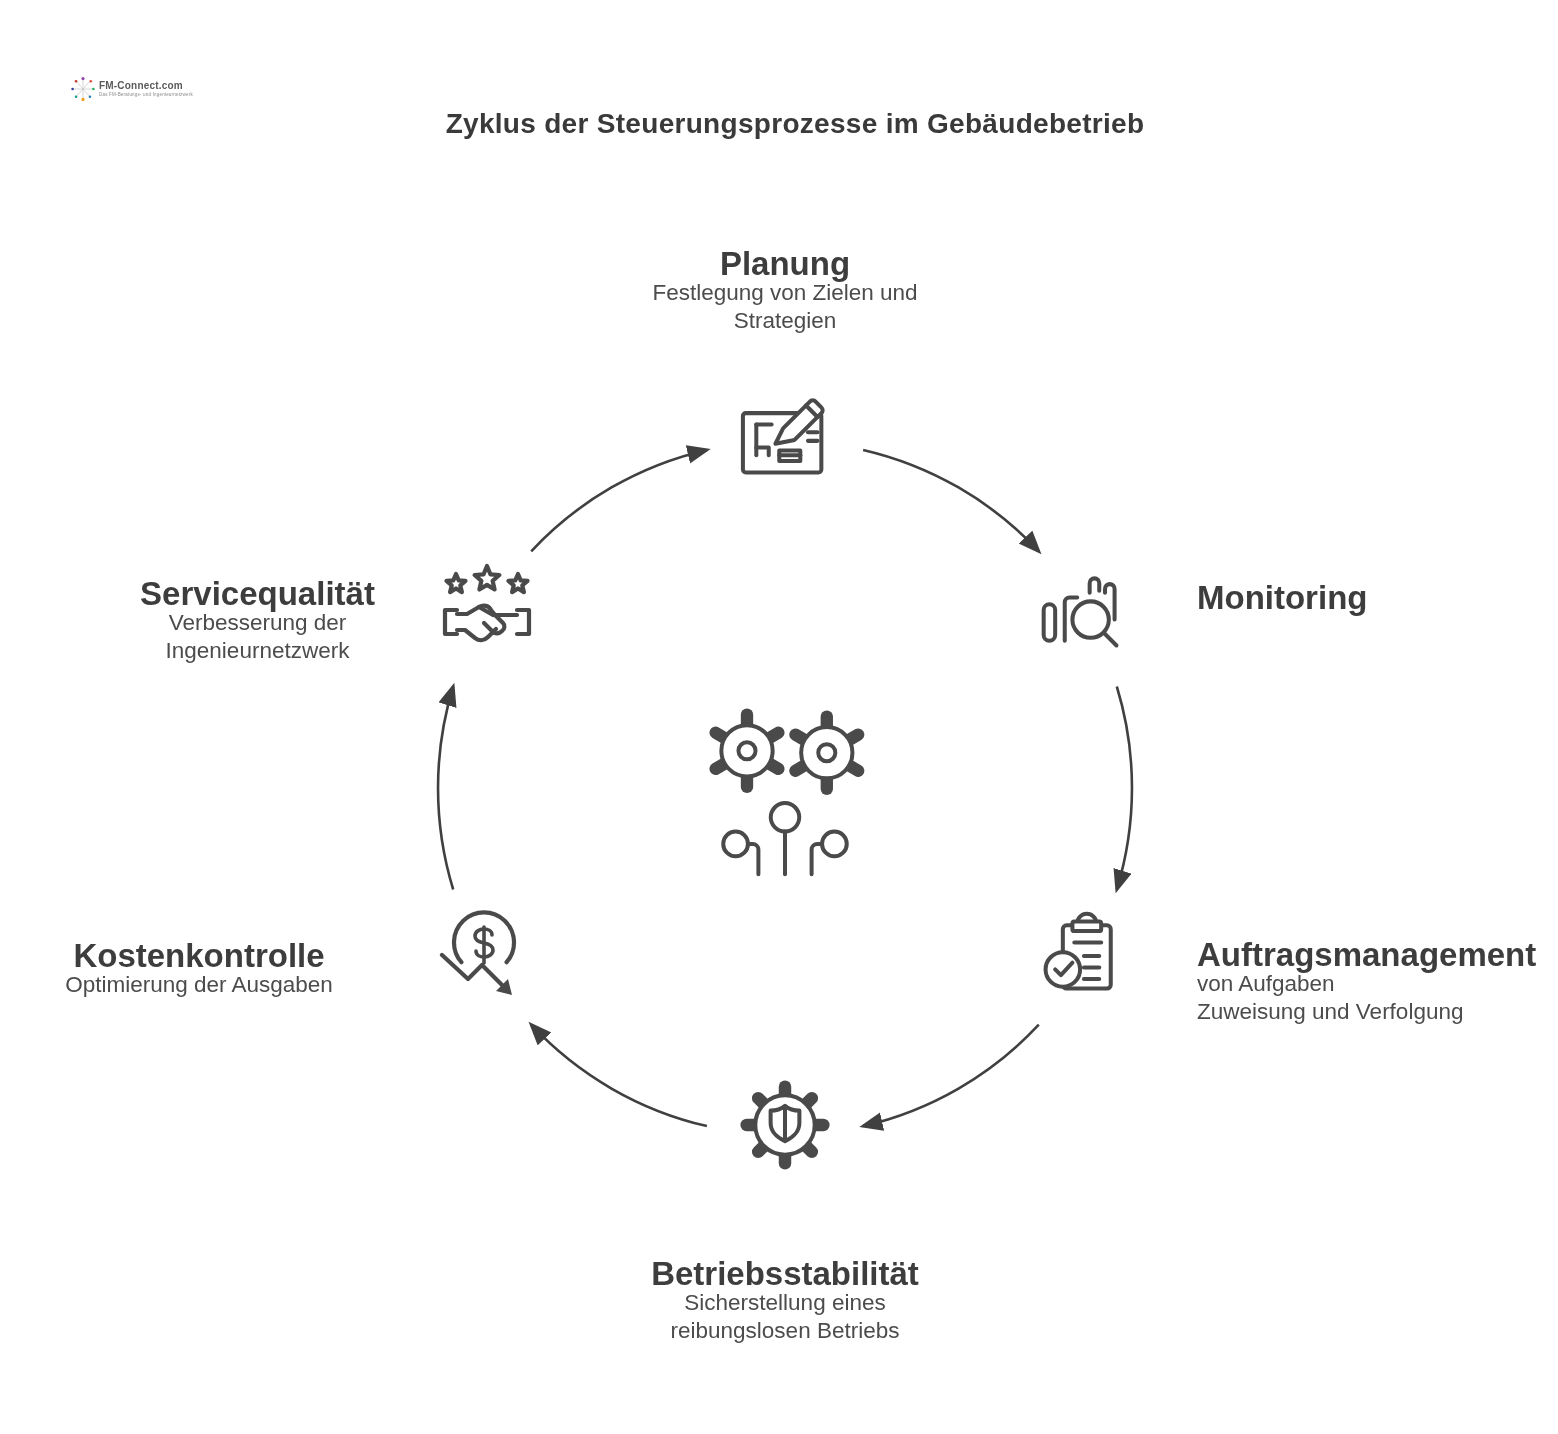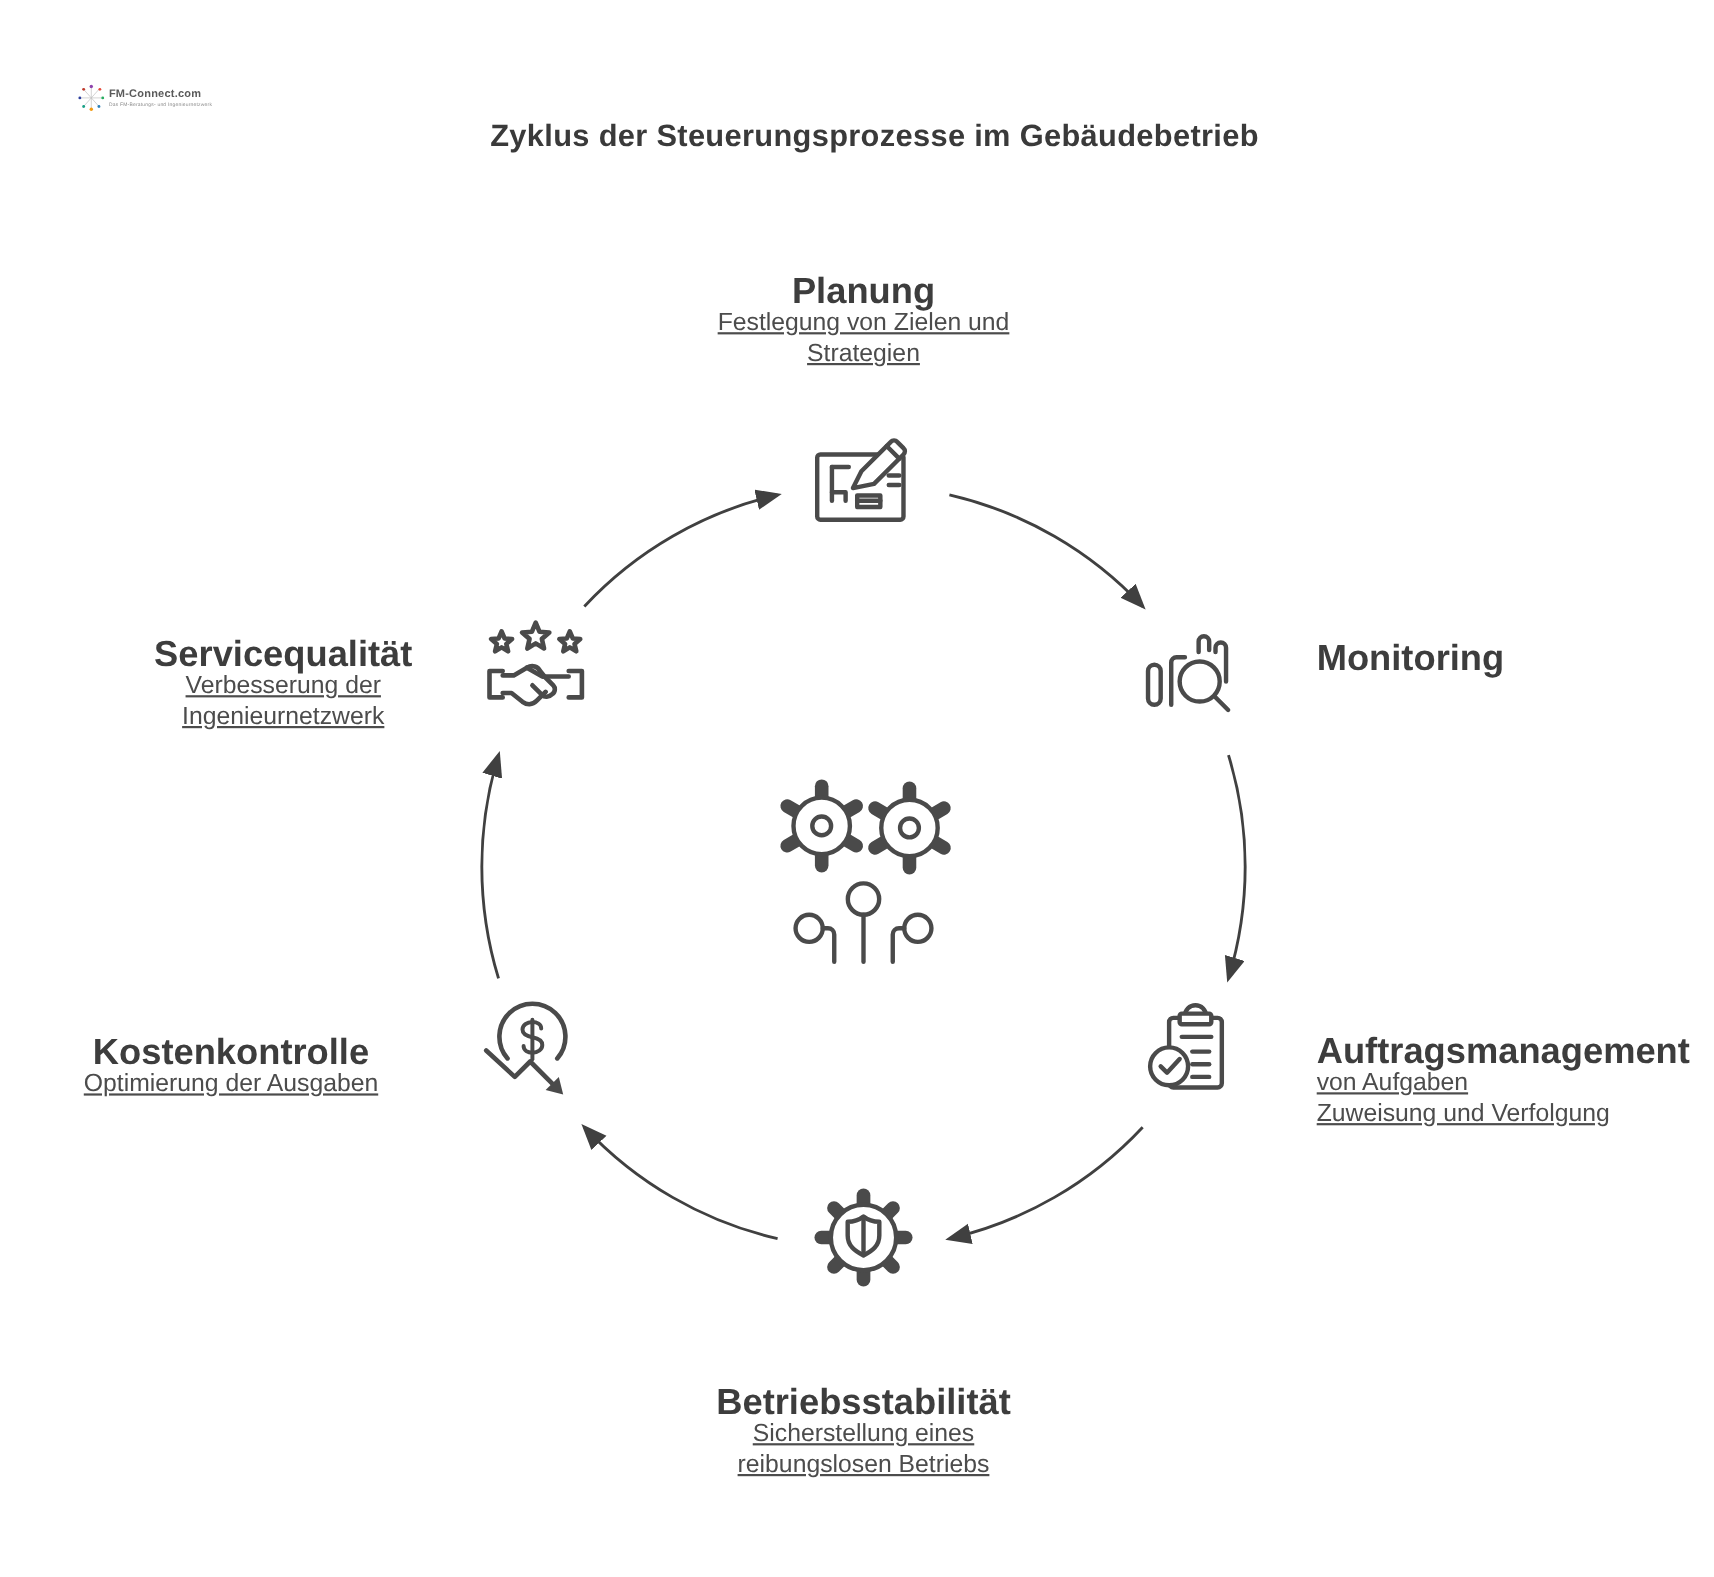--- a/index.html
+++ b/index.html
@@ -21,30 +21,30 @@
     position:absolute;left:16px;top:108px;width:100%;text-align:center;
     font-size:28px;font-weight:bold;color:#3a3a3a;letter-spacing:0.3px;
   }
 
   
   .arrows{position:absolute;left:0;top:0;width:1558px;height:1434px;}
 
   
   .node-text{position:absolute;}
   .node-title{font-size:33px;font-weight:bold;color:#3d3d3d;line-height:31px;margin-top:16px;}
-  .node-desc{font-size:22.5px;color:#4c4c4c;line-height:28px;text-decoration:underline;}
+  .node-desc{font-size:22.5px;color:#4c4c4c;line-height:28px;}
   .node-desc span{display:block;}
   .t-center{text-align:center;}
   .t-left{text-align:left;}
 
   .pos-planung-text{left:535px;top:232px;width:500px;}
   .pos-monitoring-text{left:1197px;top:566px;width:340px;}
   .pos-auftrag-text{left:1197px;top:923px;width:360px;}
   .pos-betrieb-text{left:535px;top:1242px;width:500px;}
-  .pos-kosten-text{left:55px;top:924px;width:310px;}
+  .pos-kosten-text{left:44px;top:924px;width:310px;}
   .pos-service-text{left:95px;top:562px;width:325px;}
 
   
   .node-icon{position:absolute;}
   .node-icon svg{display:block;}
   .pos-planung-icon{left:737px;top:394px;}
   .pos-monitoring-icon{left:1036px;top:564px;}
   .pos-auftrag-icon{left:1036px;top:910px;}
   .pos-betrieb-icon{left:739px;top:1079px;}
   .pos-kosten-icon{left:436px;top:903px;}

